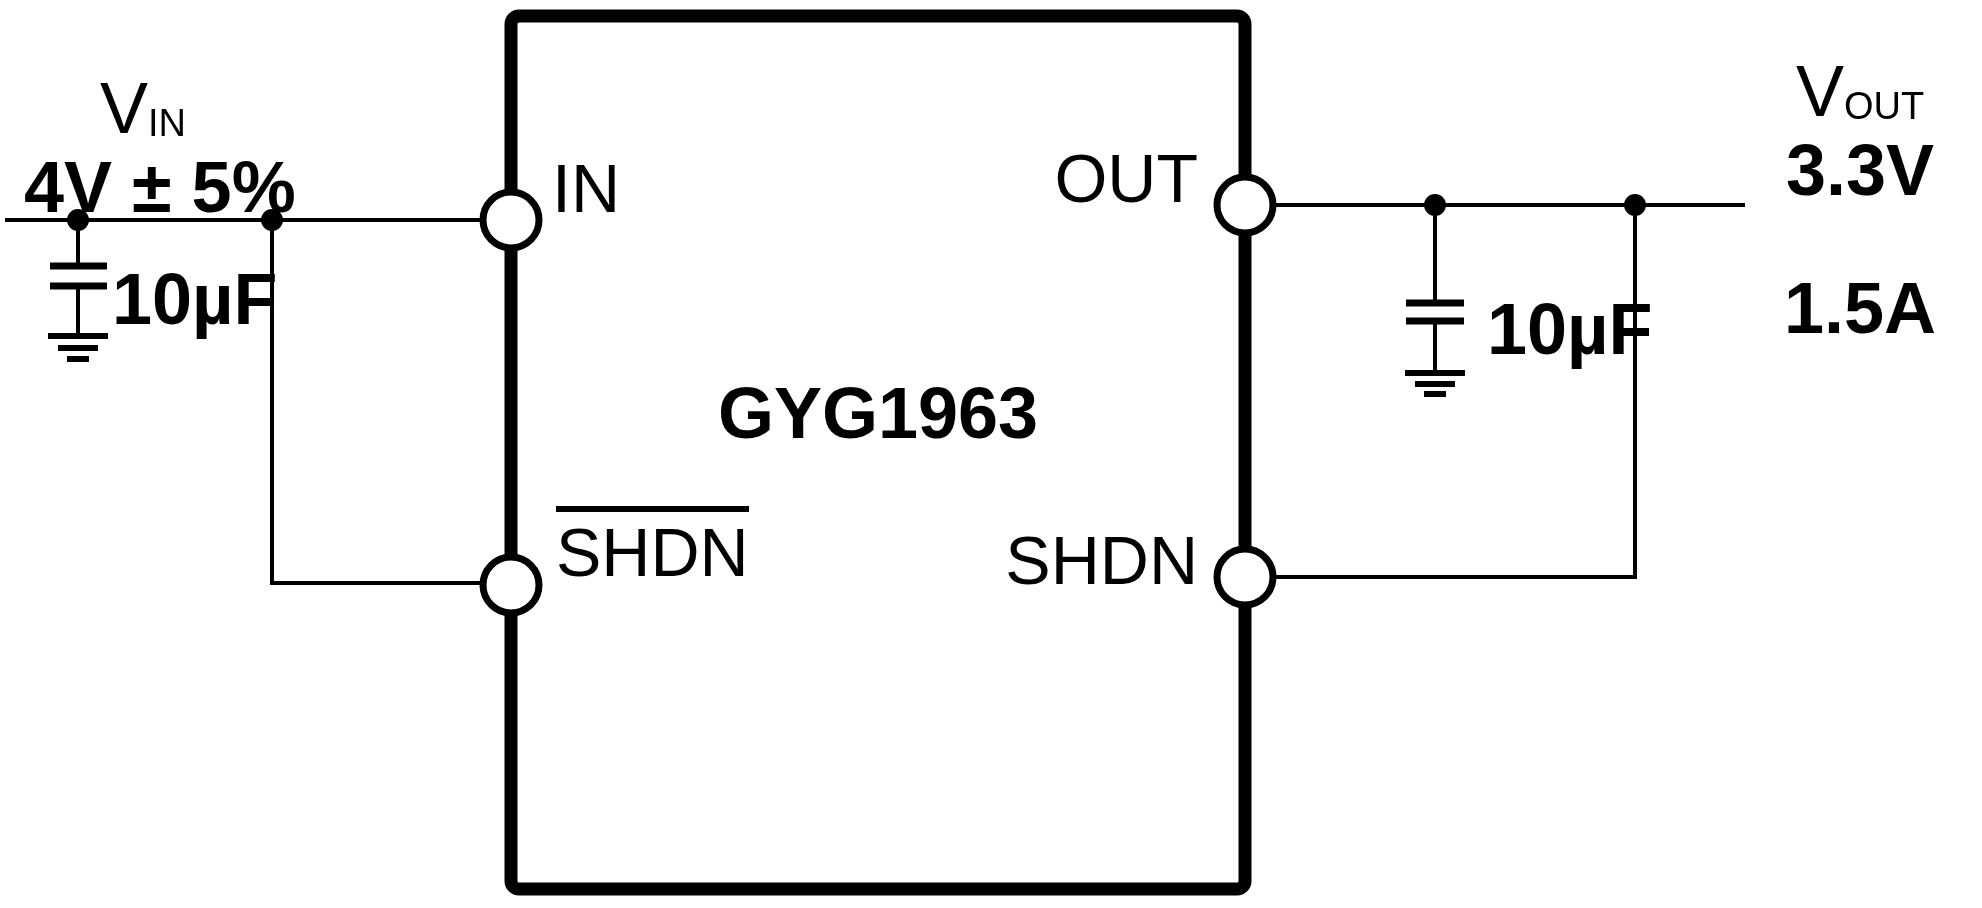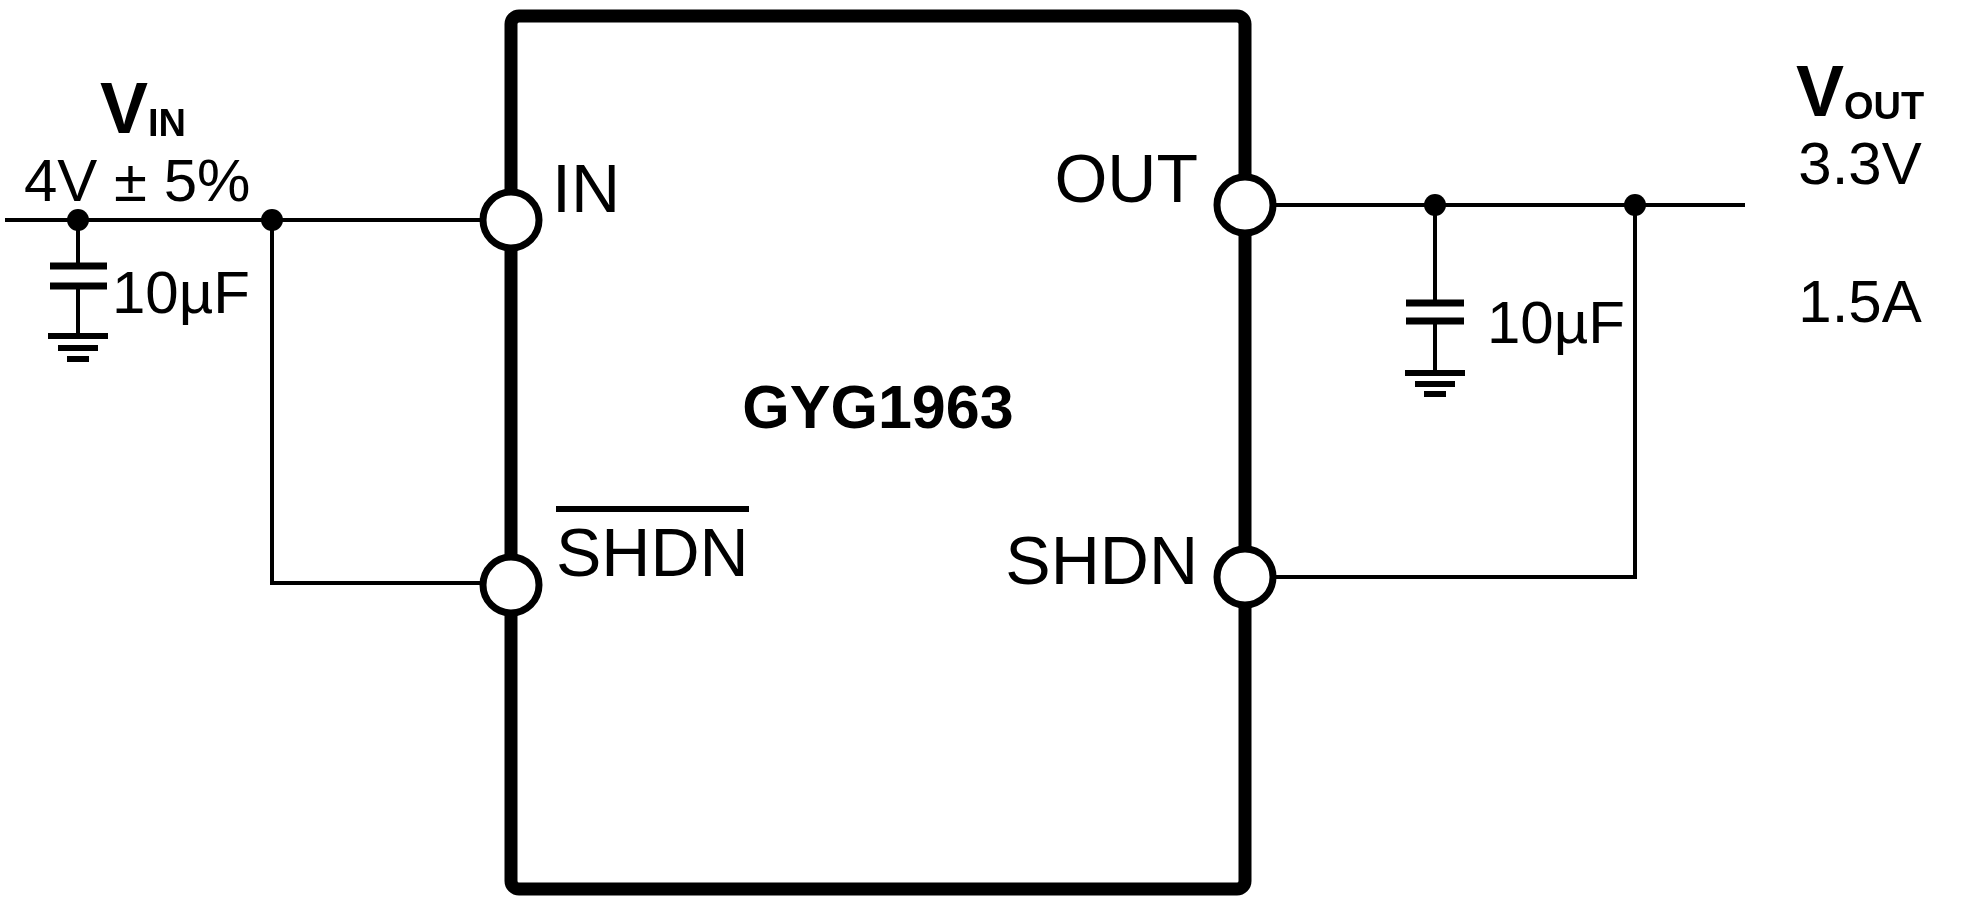--- a/index.html
+++ b/index.html
@@ -25,38 +25,38 @@
     position: absolute;
     white-space: nowrap;
     line-height: 1;
     color: var(--line-color, #000000);
   }
   .sub {
     font-size: 38px;
     position: relative;
     top: 3px;
   }
-  .val   { font-size: 60px; }
+  .val   { font-size: 72px; font-weight: bold; }
   .pin   { font-size: 68px; }
-  .rail  { font-size: 72px; font-weight: bold; }
+  .rail  { font-size: 72px; }
   .right-col { width: 240px; text-align: center; }
   #vin-label   { left: 100px; top: 72px;  }
   #vin-value   { left: 24px;  top: 151px; }
   #cap1-value  { left: 112px; top: 263px; }
   #in-pin      { left: 552px; top: 154px; }
   #out-pin     { left: 1040px; top: 144px; width: 158px; text-align: right; }
   #shdn-pin    { left: 556px; top: 506px; }
   #shdn-pin .overline-text {
     display: inline-block;
     border-top: 6px solid currentColor;
     padding-top: 6px;
   }
   #sense-pin   { left: 948px; top: 526px; width: 250px; text-align: right; }
   #ic-name     { left: 578px; top: 377px; width: 600px; text-align: center;
-                 font-size: 61px; font-weight: bold; }
+                 font-size: 72px; font-weight: bold; }
   #vout-label  { left: 1740px; top: 55px;  }
   #vout-value  { left: 1740px; top: 134px; }
   #iout-label  { left: 1740px; top: 211px; }
   #iout-value  { left: 1740px; top: 272px; }
 </style>
 </head>
 <body>
 
 <div class="canvas">
 

